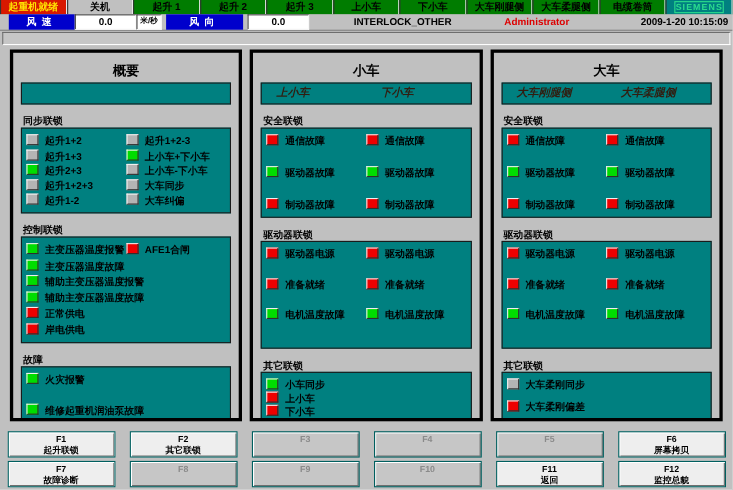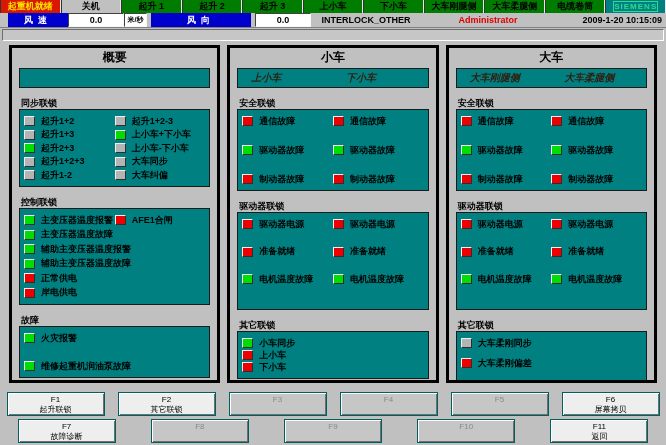--- a/index.html
+++ b/index.html
@@ -14,67 +14,67 @@
   .tab-gray{background:#c0c0c0;color:#000;}
   .tab-green{background:#007c00;color:#000;}
   .tab-logo{background:#008080;}
   .siemens{display:inline-block;color:#2bdc8c;border:1px solid #2bdc8c;font-size:8px;
            font-weight:bold;letter-spacing:1px;line-height:9px;padding:0 0;margin-top:1px;}
 
   
   .statusrow{position:relative;height:14px;background:#c0c0c0;display:flex;align-items:flex-start;
              font-size:9px;font-weight:bold;border-bottom:1px solid #808080;}
   .lbl-blue{background:#0000cc;color:#fff;text-align:center;line-height:14px;letter-spacing:5px;}
-  .w1{width:60px;margin-left:8px;} .w2{width:100px;}
+  .w1{width:60px;margin-left:8px;} .w2{width:70px;}
   .val-box{width:54px;background:#fff;color:#000;text-align:center;line-height:12px;
            border:1px solid;border-color:#404040 #f8f8f8 #f8f8f8 #404040;}
   .unit-box{width:21px;background:#fff;color:#000;text-align:center;font-size:7px;line-height:12px;
             border:1px solid;border-color:#404040 #f8f8f8 #f8f8f8 #404040;letter-spacing:0;}
   .gap4{width:4px;}
   .screen-id{position:absolute;left:300px;width:132px;text-align:center;line-height:14px;color:#000;}
   .admin{position:absolute;left:448px;width:80px;text-align:center;line-height:14px;color:#dd0000;}
   .datetime{position:absolute;right:4px;line-height:14px;color:#000;}
 
   
   .msgbar{margin:1px 2px 0;height:10px;background:#c6c6c6;
           border:1px solid;border-color:#6e6e6e #fdfdfd #fdfdfd #6e6e6e;}
 
   
   .panels{display:flex;gap:7px;padding:4px 9px 0;height:342px;box-sizing:border-box;}
   .panel{flex:1;background:#c0c0c0;border:3px solid #000;box-sizing:border-box;
          display:flex;flex-direction:column;overflow:hidden;}
-  .panel-title{text-align:center;font-size:12px;font-weight:bold;color:#000;padding:1px 0 2px;}
+  .panel-title{text-align:center;font-size:12px;font-weight:bold;color:#000;padding:8px 0 2px;}
   .panel-sub{height:18px;margin:0 7px;background:#008080;border:1px solid #1a1a1a;display:flex;flex:none;}
   .sub-col{flex:1;font-size:10px;font-weight:bold;font-style:italic;line-height:18px;
            padding-left:13px;color:#311d10;font-family:"Liberation Serif","DejaVu Serif",serif;white-space:nowrap;}
   .sec-label{font-size:9px;font-weight:bold;color:#000;margin:10px 9px 0;line-height:10px;}
   .sec-box{margin:1px 7px 0;background:#008080;border:1px solid #1a1a1a;display:flex;
            padding:5px 4px;box-sizing:border-box;flex:none;}
   .sec-col{flex:1;display:flex;flex-direction:column;justify-content:space-between;min-width:0;}
   .col-full{flex:1 1 100%;}
-  .row{display:flex;align-items:center;height:12px;}
+  .row{display:flex;align-items:flex-start;height:12px;}
   .ind{flex:none;width:11px;height:10px;margin-right:6px;box-sizing:border-box;
        border:1px solid;border-color:#efefef #2e2e2e #2e2e2e #efefef;}
   .ind.on{background:#00dd00;}
   .ind.alarm{background:#ee0000;}
   .ind.off{background:#b4b4b4;}
   .row-label{font-size:9px;font-weight:bold;color:#000;white-space:nowrap;}
 
   
   .sb-ov0{height:78px}.sb-ov1{height:97px}.sb-ov2{height:52px}
   .sb-tr0{height:82px}.sb-tr1{height:98px;padding-bottom:24px}.sb-tr2{height:48px}
   .sb-ga0{height:82px}.sb-ga1{height:98px;padding-bottom:24px}.sb-ga2{height:53px;padding-bottom:14px}
 
   
   .fkeys{position:absolute;left:0;right:0;bottom:2px;}
   .fkrow{display:flex;}
   .fkrow + .fkrow{margin-top:3px;}
   .fkcell{flex:1;display:flex;justify-content:center;}
   .fkey{width:98px;height:24px;box-sizing:border-box;font-family:inherit;
-        font-size:8px;font-weight:normal;line-height:10px;text-align:center;padding:1px 0 0;
+        font-size:8px;font-weight:bold;line-height:10px;text-align:center;padding:1px 0 0;
         background:#eeeeee;color:#000;border:1px solid #005f5f;
         box-shadow:inset 1px 1px 0 #ffffff, inset -1px -1px 0 #6f6f6f;}
   .fkey.disabled{background:#c6c6c6;color:#8a8a8a;}
   .fk-key{height:10px;} .fk-label{height:10px;}
 </style>
 </head>
 <body>
 
 <div class="screen">
 
@@ -440,16 +440,22 @@
             <div class="fk-key">F10</div>
             <div class="fk-label"></div>
           </button>
         </div>
         <div class="fkcell">
           <button class="fkey">
             <div class="fk-key">F11</div>
             <div class="fk-label">返回</div>
           </button>
         </div>
+        <div class="fkcell">
+          <button class="fkey">
+            <div class="fk-key">F12</div>
+            <div class="fk-label">监控总貌</div>
+          </button>
+        </div>
       </div>
     </div>
 
 </div>
 
 </body></html>

